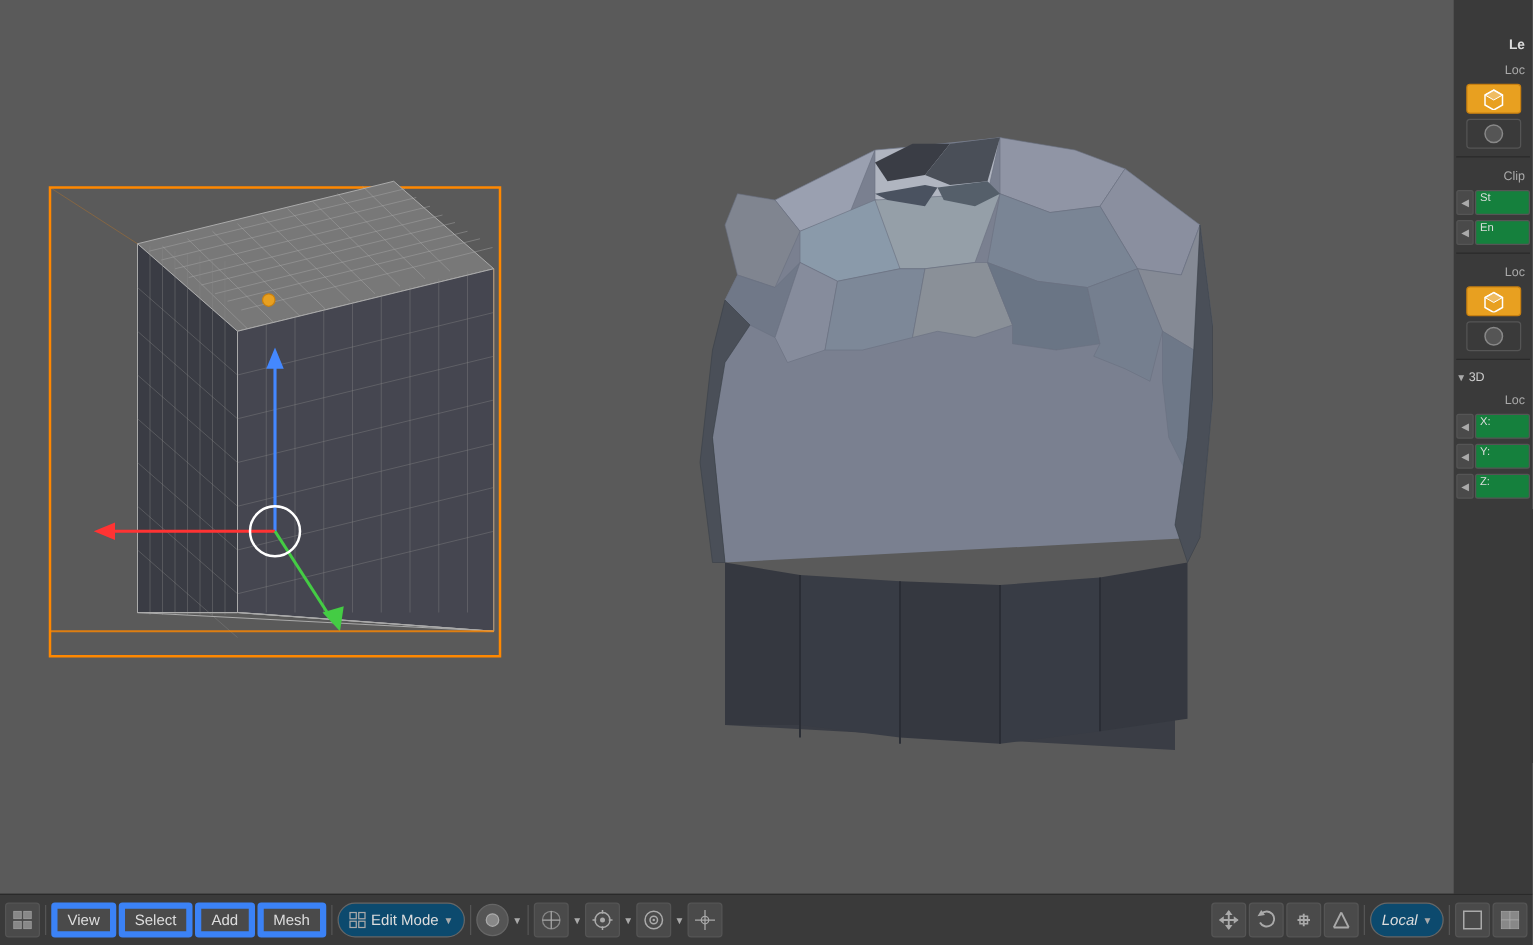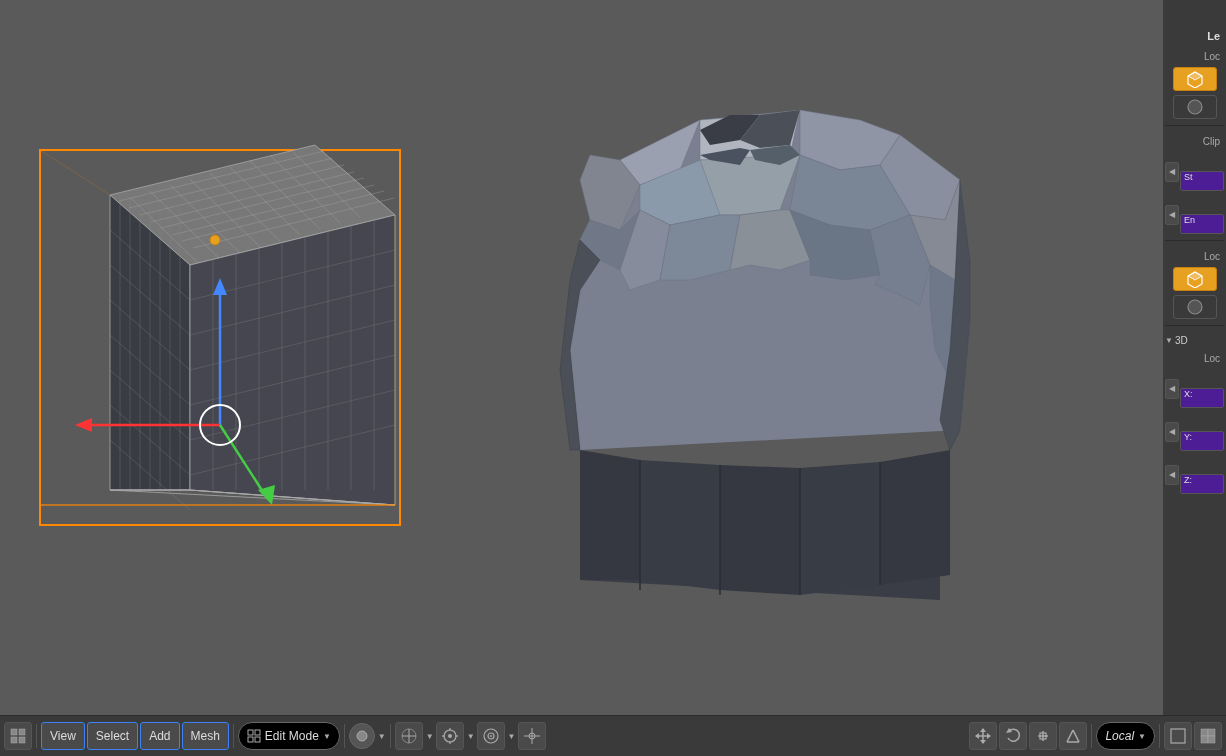--- a/index.html
+++ b/index.html
@@ -107,30 +107,29 @@
       align-items: center;
       justify-content: center;
       cursor: pointer;
       font-size: 8px;
       color: #aaa;
     }
 
     .field-input {
       flex: 1;
       height: 20px;
-      background: #4c1d95;
+      background: #15803d;
       border: 1px solid #555;
       border-radius: 2px;
       color: #ddd;
       font-size: 9px;
       padding: 0 3px;
       white-space: nowrap;
       overflow: hidden;
       text-overflow: ellipsis;
-      margin-top: 19px;
     }
 
     .divider {
       width: 100%;
       height: 1px;
       background: #2a2a2a;
       margin: 3px 0;
     }
 
     .triangle-section {
@@ -144,42 +143,42 @@
       font-size: 8px;
       color: #aaa;
       margin-right: 2px;
     }
 
     
     .toolbar-btn {
       height: 28px;
       padding: 0 8px;
       background: #4a4a4a;
-      border: 1px solid #3b82f6;
+      border: 5px solid #3b82f6;
       border-radius: 3px;
       color: #ddd;
       font-size: 12px;
       cursor: pointer;
       display: flex;
       align-items: center;
       justify-content: center;
       white-space: nowrap;
     }
 
     .toolbar-sep {
       width: 1px;
       height: 24px;
       background: #555;
       margin: 0 2px;
     }
 
     .mode-select {
       height: 28px;
       padding: 0 8px;
-      background: #000000;
+      background: #0c4a6e;
       border: 1px solid #666;
       border-radius: 14px;
       color: #ddd;
       font-size: 12px;
       cursor: pointer;
       display: flex;
       align-items: center;
       gap: 4px;
     }
 

